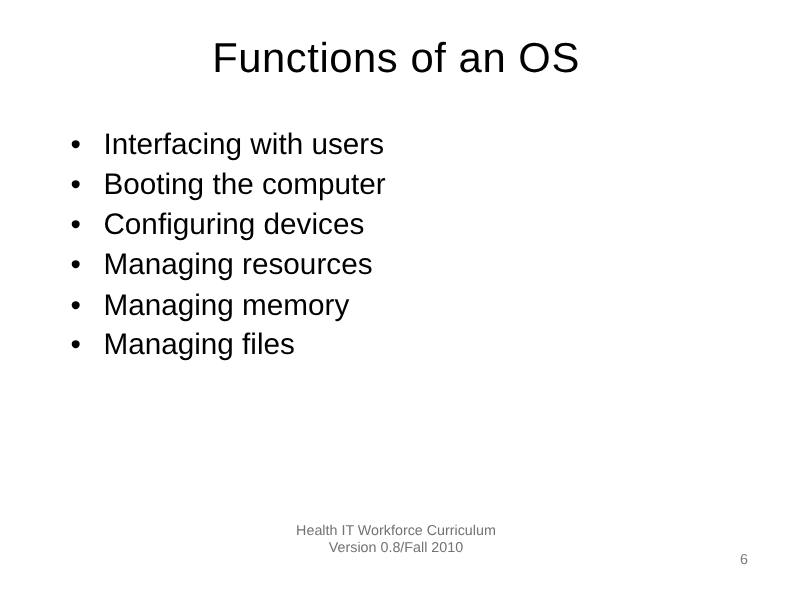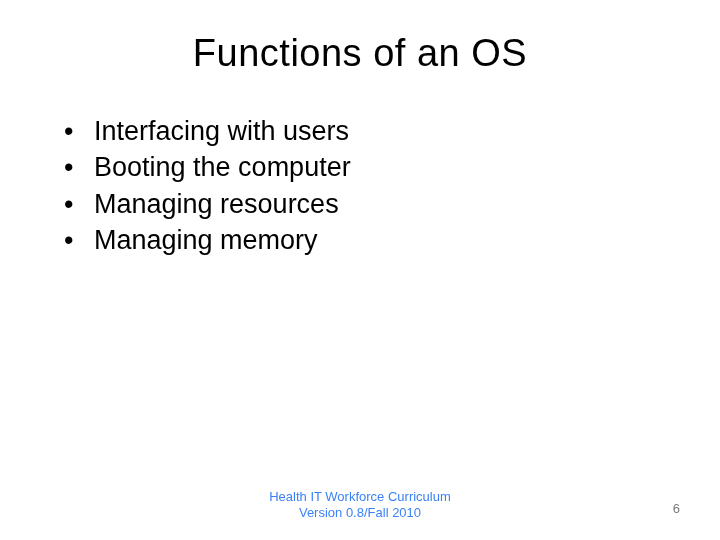--- a/index.html
+++ b/index.html
@@ -58,45 +58,47 @@
     bottom: 6px;
     font-size: 13px;
     color: #7a7a7a;
   }
   .footer-center {
     position: absolute;
     left: 0;
     right: 0;
     text-align: center;
     font-size: 13px;
-    color: #3b82f6;
+    color: #737373;
     line-height: 1.25;
-    bottom: 1px;
+    bottom: 16px;
   }
   .footer-right {
     position: absolute;
     right: 40px;
     bottom: 6px;
     font-size: 13px;
     color: #7a7a7a;
   }
 </style>
 </head>
 <body>
 
 <div class="slide">
 
   <h1 class="title">Functions of an OS</h1>
 
   <div class="content">
     <ul class="bullets">
       <li>Interfacing with users</li>
       <li>Booting the computer</li>
+      <li>Configuring devices</li>
       <li>Managing resources</li>
       <li>Managing memory</li>
+      <li>Managing files</li>
     </ul>
   </div>
 
   <div class="footer">
     <div class="footer-center">
       <div>Health IT Workforce Curriculum</div>
       <div>Version 0.8/Fall 2010</div>
     </div>
     <div class="footer-right">6</div>
   </div>

